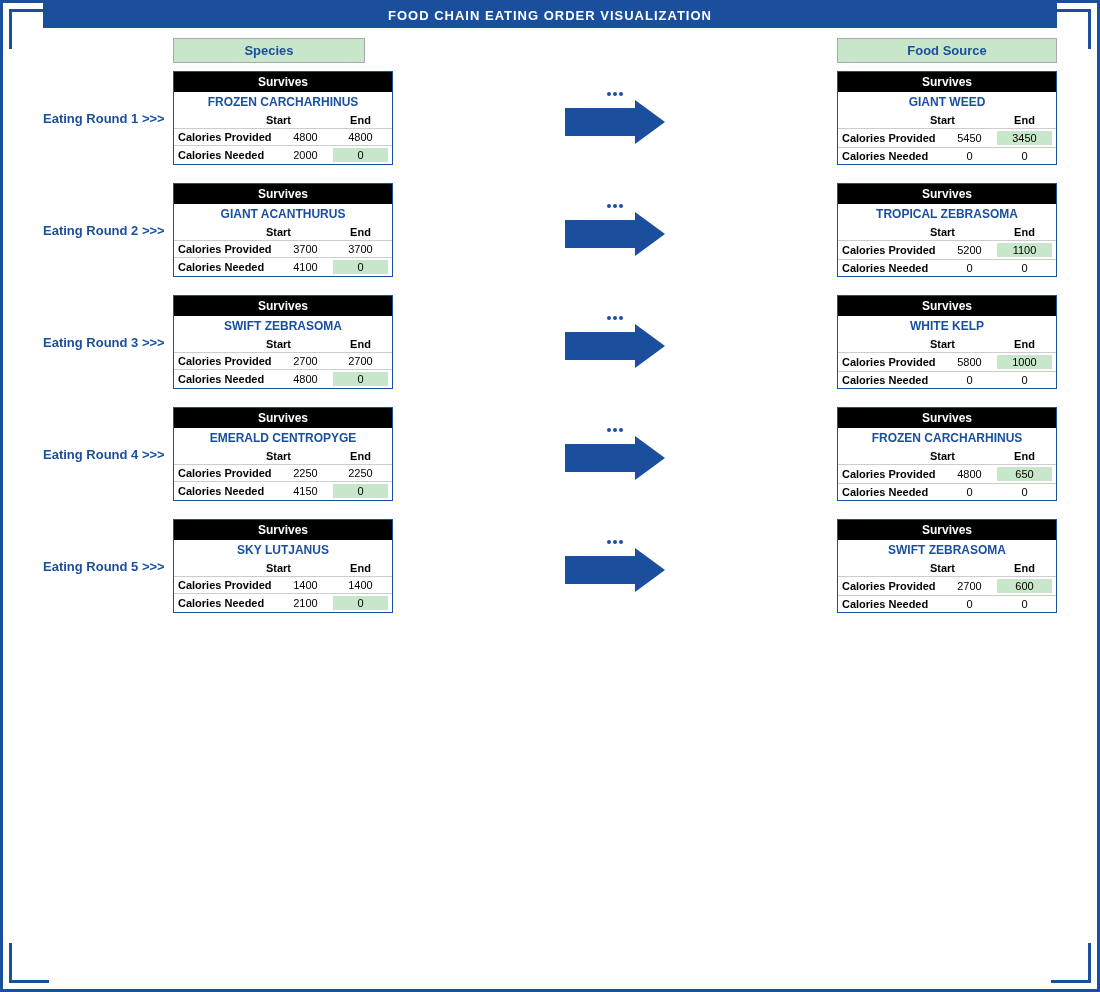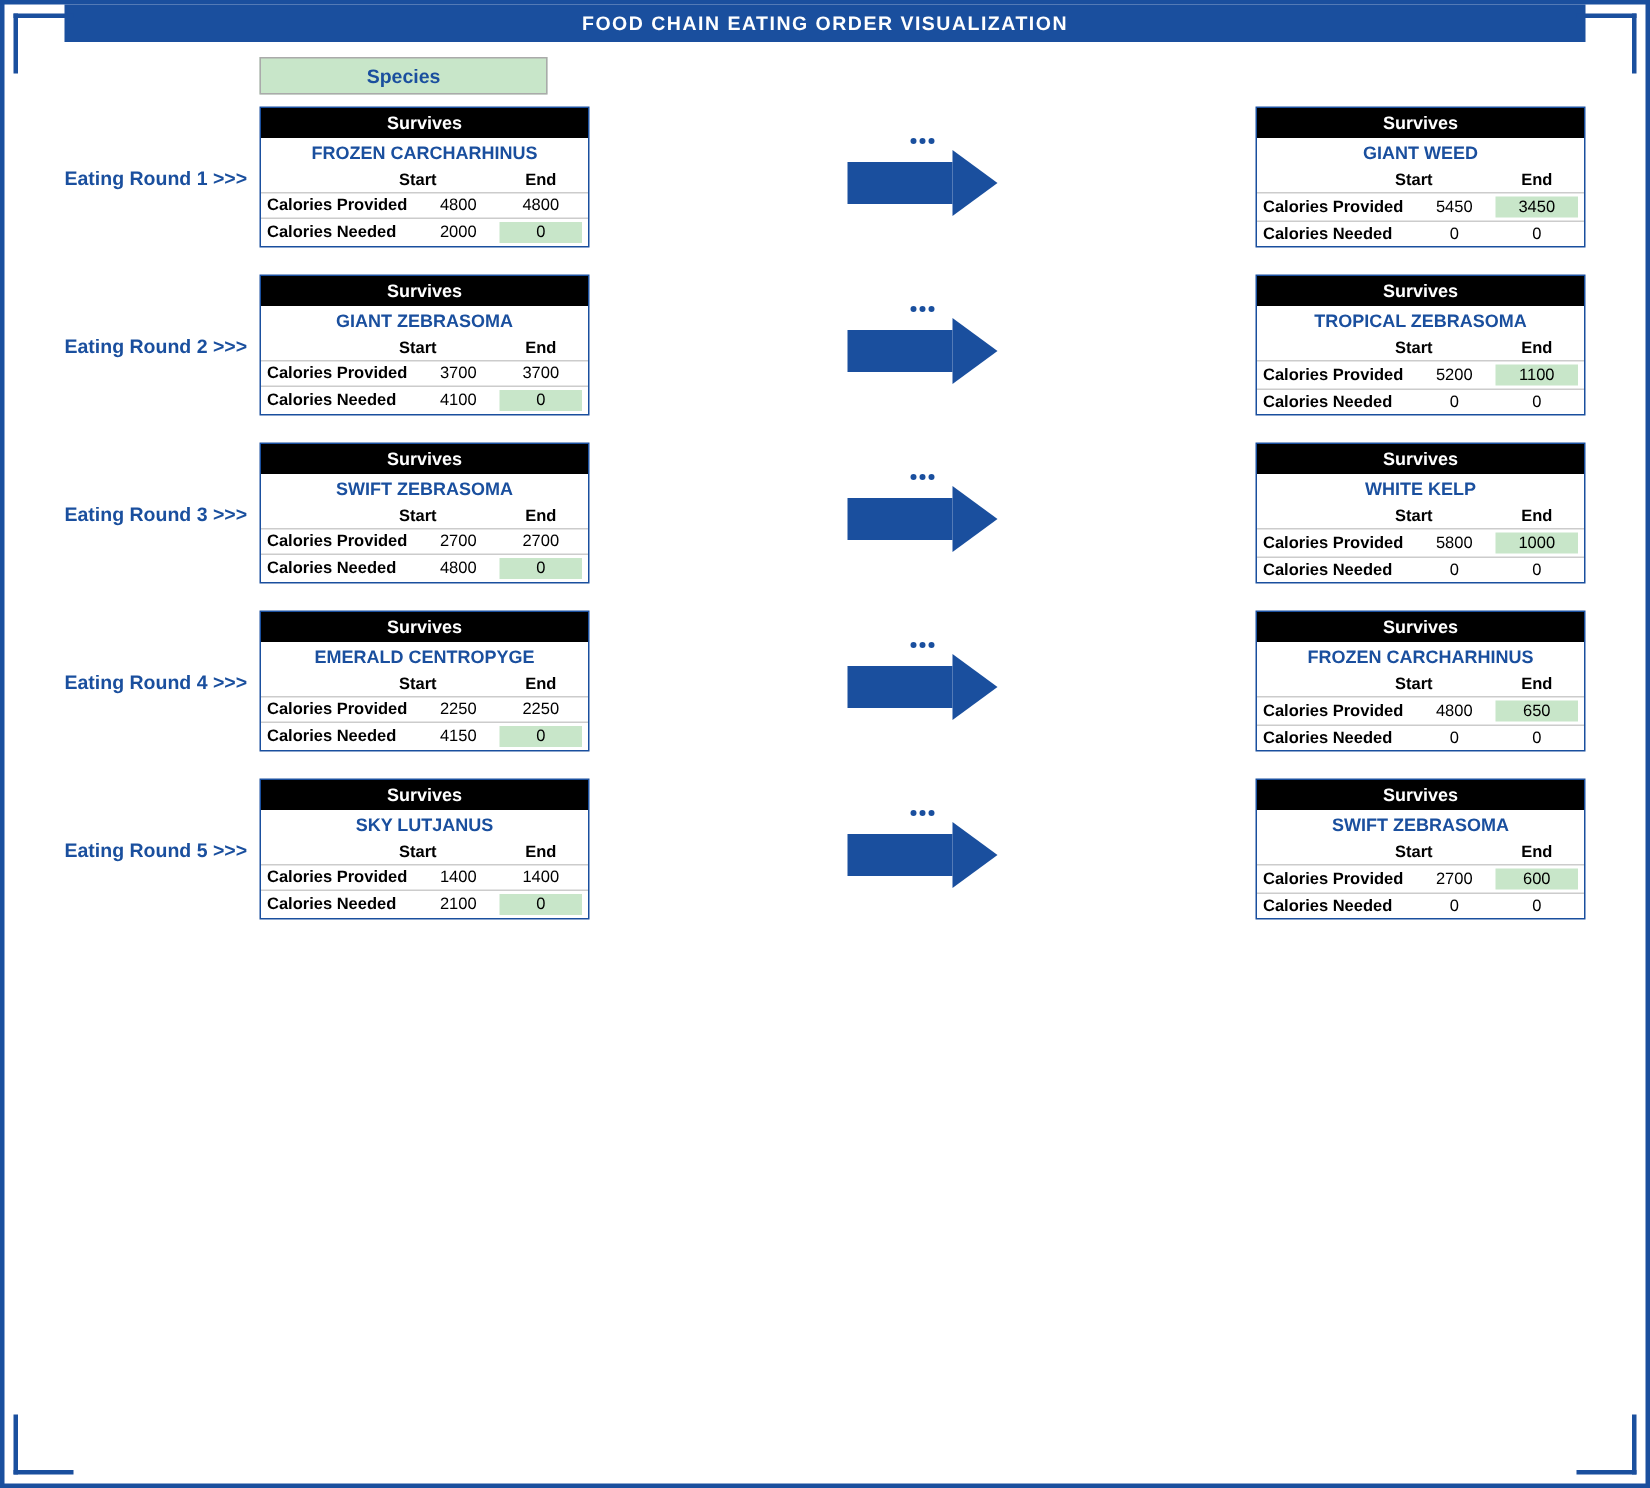--- a/index.html
+++ b/index.html
@@ -218,20 +218,21 @@
   <div class="corner corner-bl"></div>
   <div class="corner corner-br"></div>
 
   <div class="title-bar">FOOD CHAIN EATING ORDER VISUALIZATION</div>
 
   <div class="content">
 
     <div class="header-columns">
       <div class="header-species">Species</div>
       <div class="header-spacer"></div>
+      <div class="header-food">Food Source</div>
     </div>
 
     <div id="rounds-container">
         <div class="round-row">
     <div class="round-label">Eating Round 1 &gt;&gt;&gt;</div>
 
     <div class="card">
       <div class="card-header-row">Survives</div>
       <div class="card-species-name">FROZEN CARCHARHINUS</div>
       <div class="card-col-headers">
@@ -281,21 +282,21 @@
         <div class="data-cell">0</div>
         <div class="data-cell">0</div>
       </div>
     </div>
   </div>
         <div class="round-row">
     <div class="round-label">Eating Round 2 &gt;&gt;&gt;</div>
 
     <div class="card">
       <div class="card-header-row">Survives</div>
-      <div class="card-species-name">GIANT ZEBRASOMA</div>
+      <div class="card-species-name">GIANT ACANTHURUS</div>
       <div class="card-col-headers">
         <div class="col-hdr">Start</div>
         <div class="col-hdr">End</div>
       </div>
       <div class="card-data-row">
         <div class="data-row-label">Calories Provided</div>
         <div class="data-cell">3700</div>
         <div class="data-cell">3700</div>
       </div>
       <div class="card-data-row">

